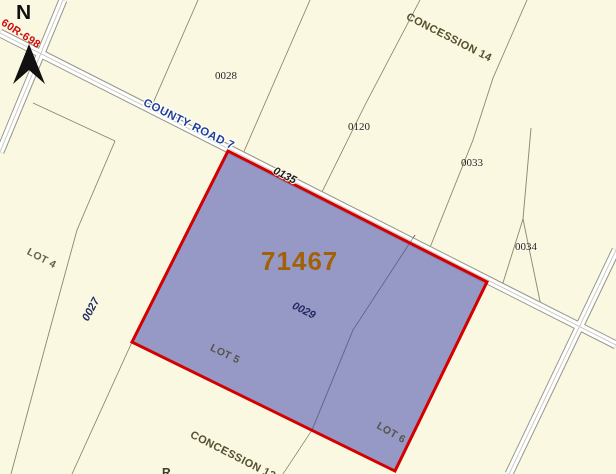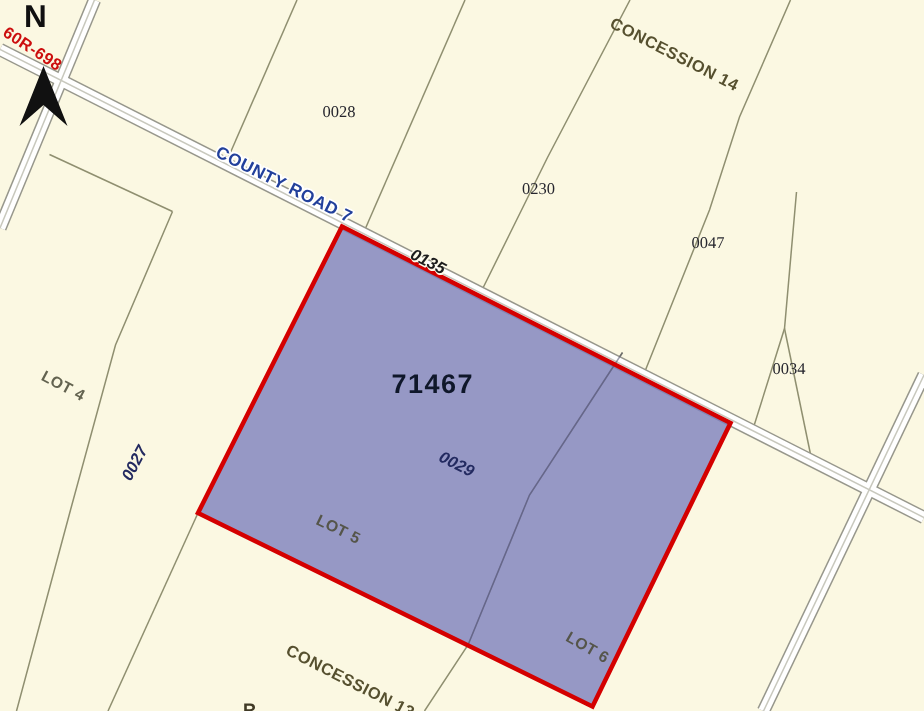--- a/index.html
+++ b/index.html
@@ -8,21 +8,21 @@
   #map svg{position:absolute;left:0;top:0;}
   .lbl{position:absolute;white-space:nowrap;transform-origin:0 0;user-select:none;}
   .serifnum{font-family:"Liberation Serif",serif;font-size:11px;color:#26262e;}
   .roadname{font-size:11.5px;font-weight:bold;color:#22409B;letter-spacing:.4px;
             text-shadow:1px 1px 0 #fff,-1px -1px 0 #fff,1px -1px 0 #fff,-1px 1px 0 #fff;}
   .segnum{font-size:11px;font-weight:bold;font-style:italic;color:#1c1c1c;
           text-shadow:1px 1px 0 #fdfbe9,-1px 0 0 #fdfbe9;}
   .conc{font-size:11px;font-weight:bold;color:#56502f;letter-spacing:.4px;}
   .lot{font-size:10.5px;font-weight:bold;color:#636350;letter-spacing:.3px;}
   .bluenum{font-size:11px;font-weight:bold;font-style:italic;color:#232a60;}
-  .selnum{font-size:18px;font-weight:bold;color:#0f172a;letter-spacing:1px;}
+  .selnum{font-size:26px;font-weight:bold;color:#a16207;letter-spacing:1px;}
   .plannum{font-size:11px;font-weight:bold;color:#CC0E0E;letter-spacing:.3px;}
   .north-n{font-size:21px;font-weight:bold;color:#101010;}
   .partial{font-size:12px;font-weight:bold;color:#403a26;}
 </style>
 </head>
 <body>
 
 <div id="map">
 
   <svg width="616" height="474" viewBox="0 0 616 474">
@@ -74,23 +74,23 @@
   <div class="lbl roadname" style="left:147px;top:96px;transform:rotate(26.5deg);">COUNTY ROAD 7</div>
 
   <div class="lbl segnum" style="left:277px;top:164px;transform:rotate(27deg);">0135</div>
 
   <div class="lbl conc" style="left:410px;top:10px;transform:rotate(27deg);">CONCESSION 14</div>
 
   <div class="lbl conc" style="left:194px;top:428px;transform:rotate(27deg);">CONCESSION 13</div>
 
   <div class="lbl serifnum" style="left:195px;top:69px;margin-left:20px;">0028</div>
 
-  <div class="lbl serifnum" style="left:348px;top:120px;">0230</div>
+  <div class="lbl serifnum" style="left:348px;top:120px;">0120</div>
 
-  <div class="lbl serifnum" style="left:461px;top:156px;">0047</div>
+  <div class="lbl serifnum" style="left:461px;top:156px;">0033</div>
 
   <div class="lbl serifnum" style="left:515px;top:240px;">0034</div>
 
   <div class="lbl bluenum" style="left:78px;top:303px;transform:rotate(-62deg);transform-origin:center;">0027</div>
 
   <div class="lbl lot" style="left:31px;top:245px;transform:rotate(28deg);">LOT 4</div>
 
   <div class="lbl lot" style="left:214px;top:341px;transform:rotate(26deg);color:#55554a;">LOT 5</div>
 
   <div class="lbl lot" style="left:381px;top:419px;transform:rotate(30deg);color:#55554a;">LOT 6</div>

